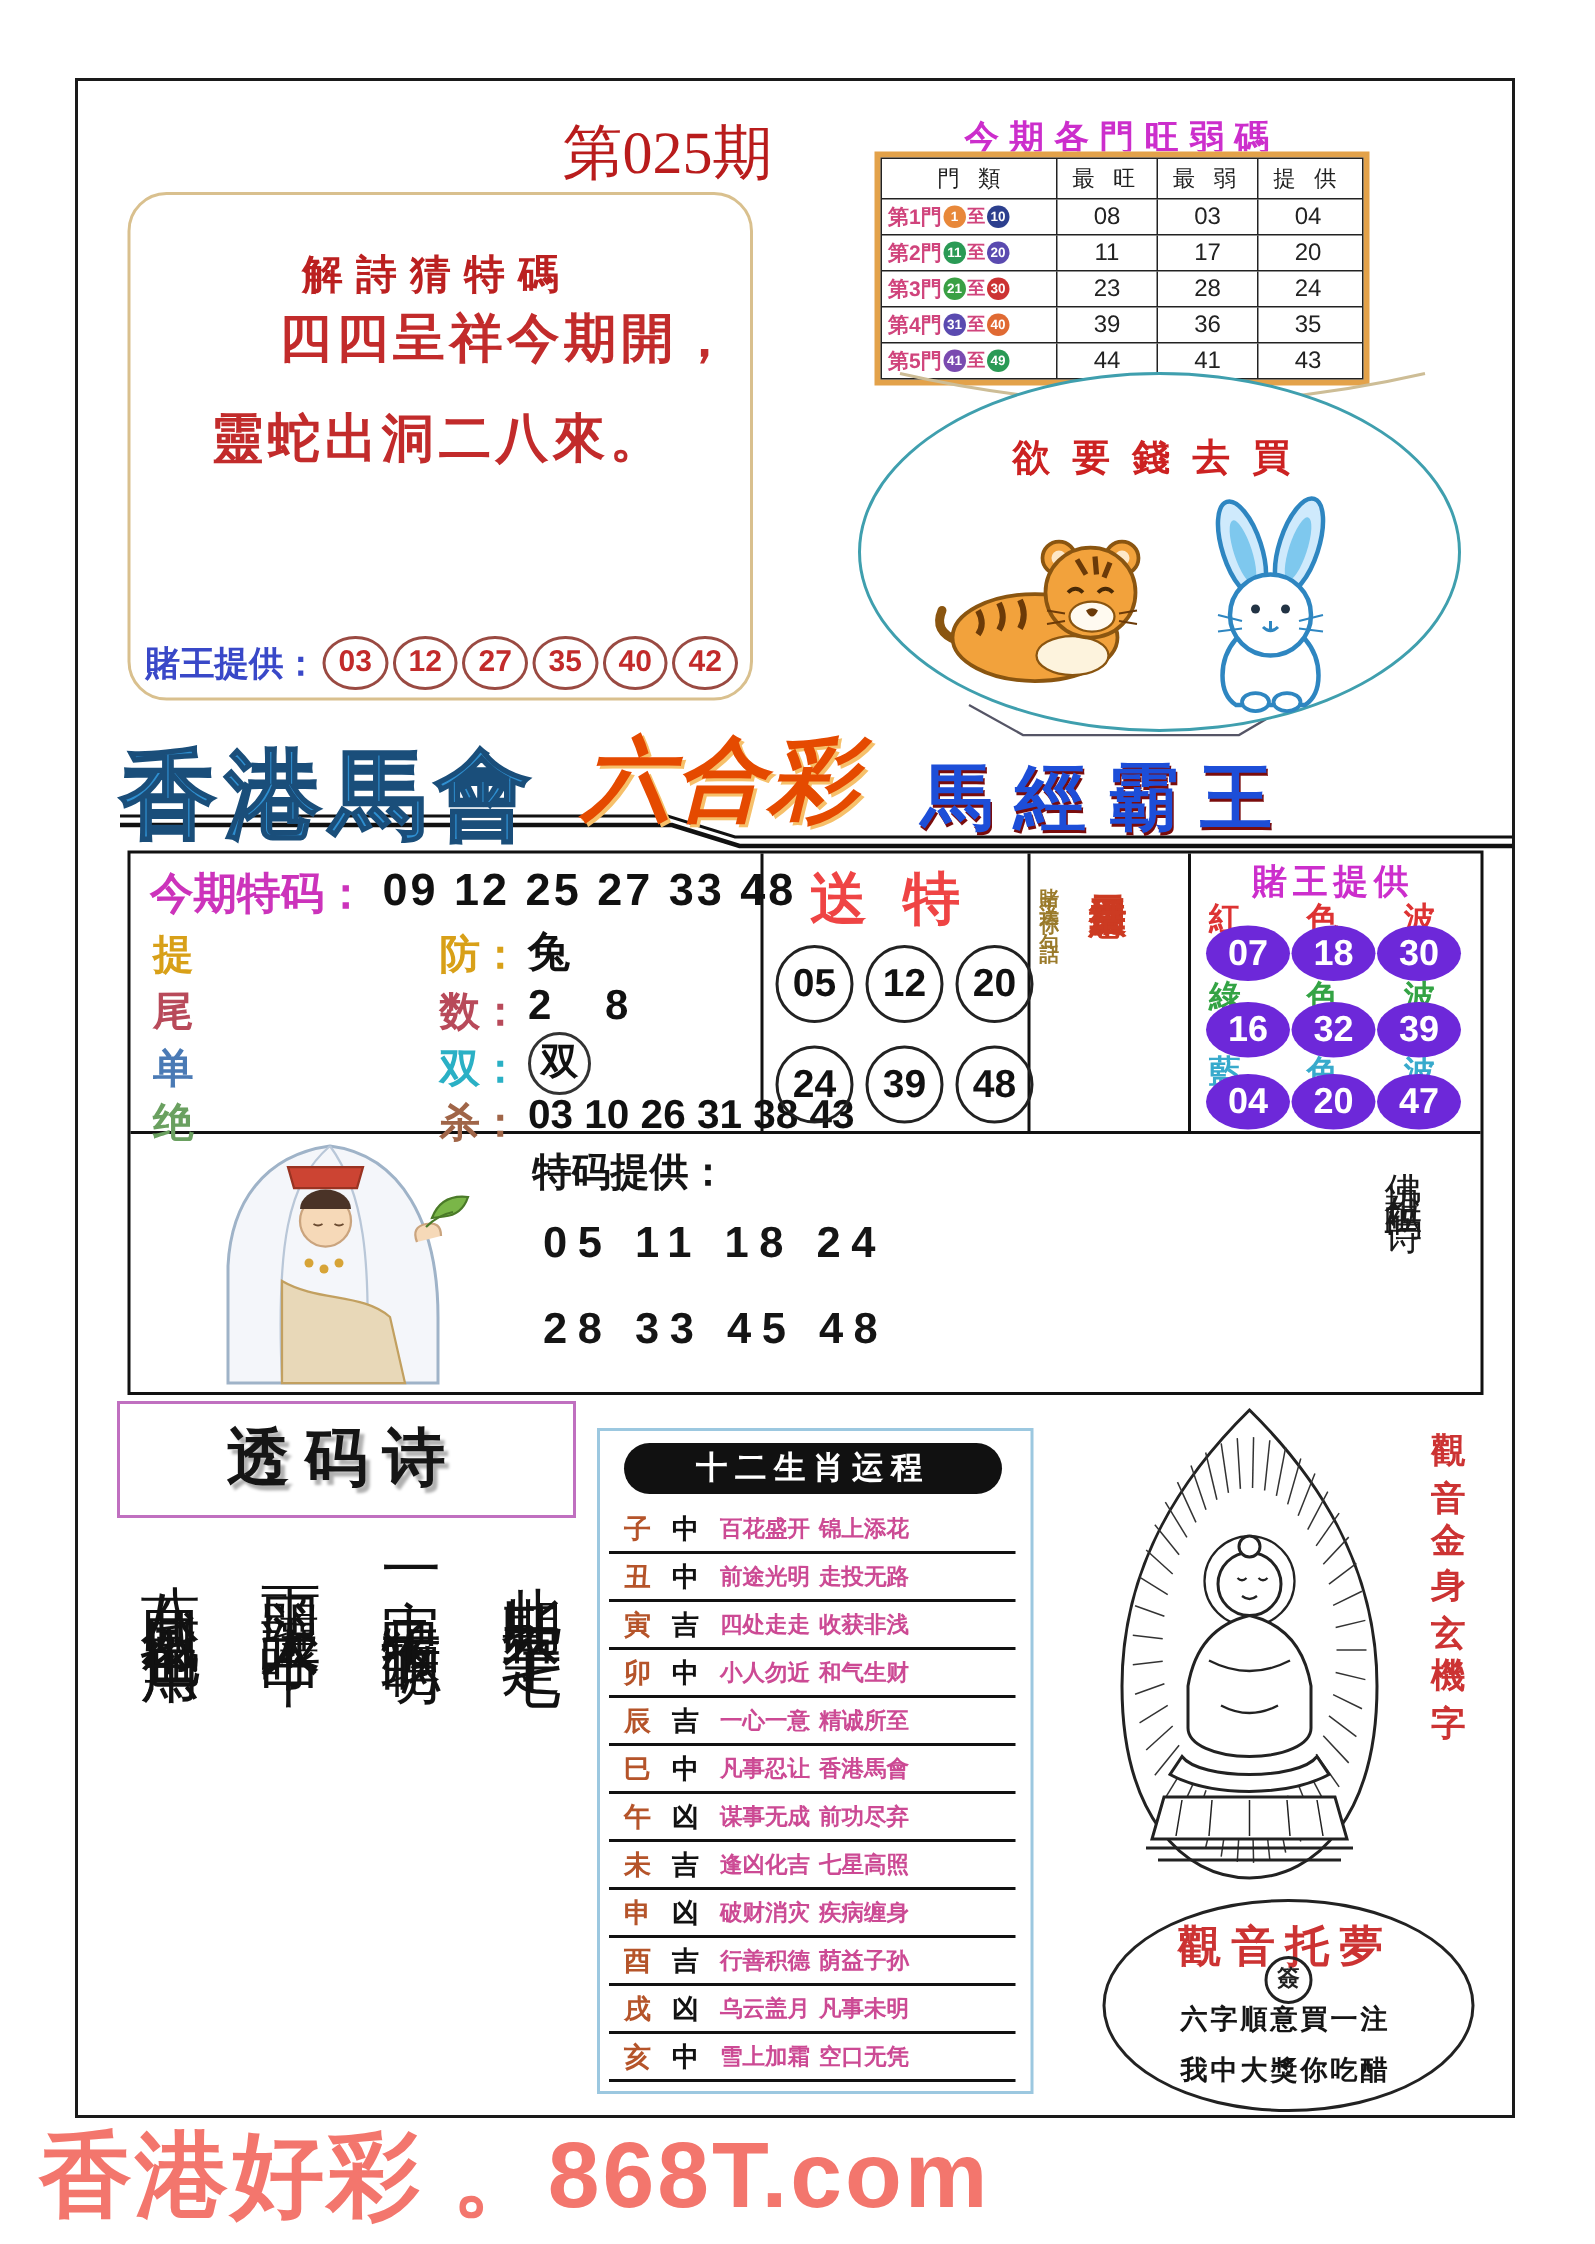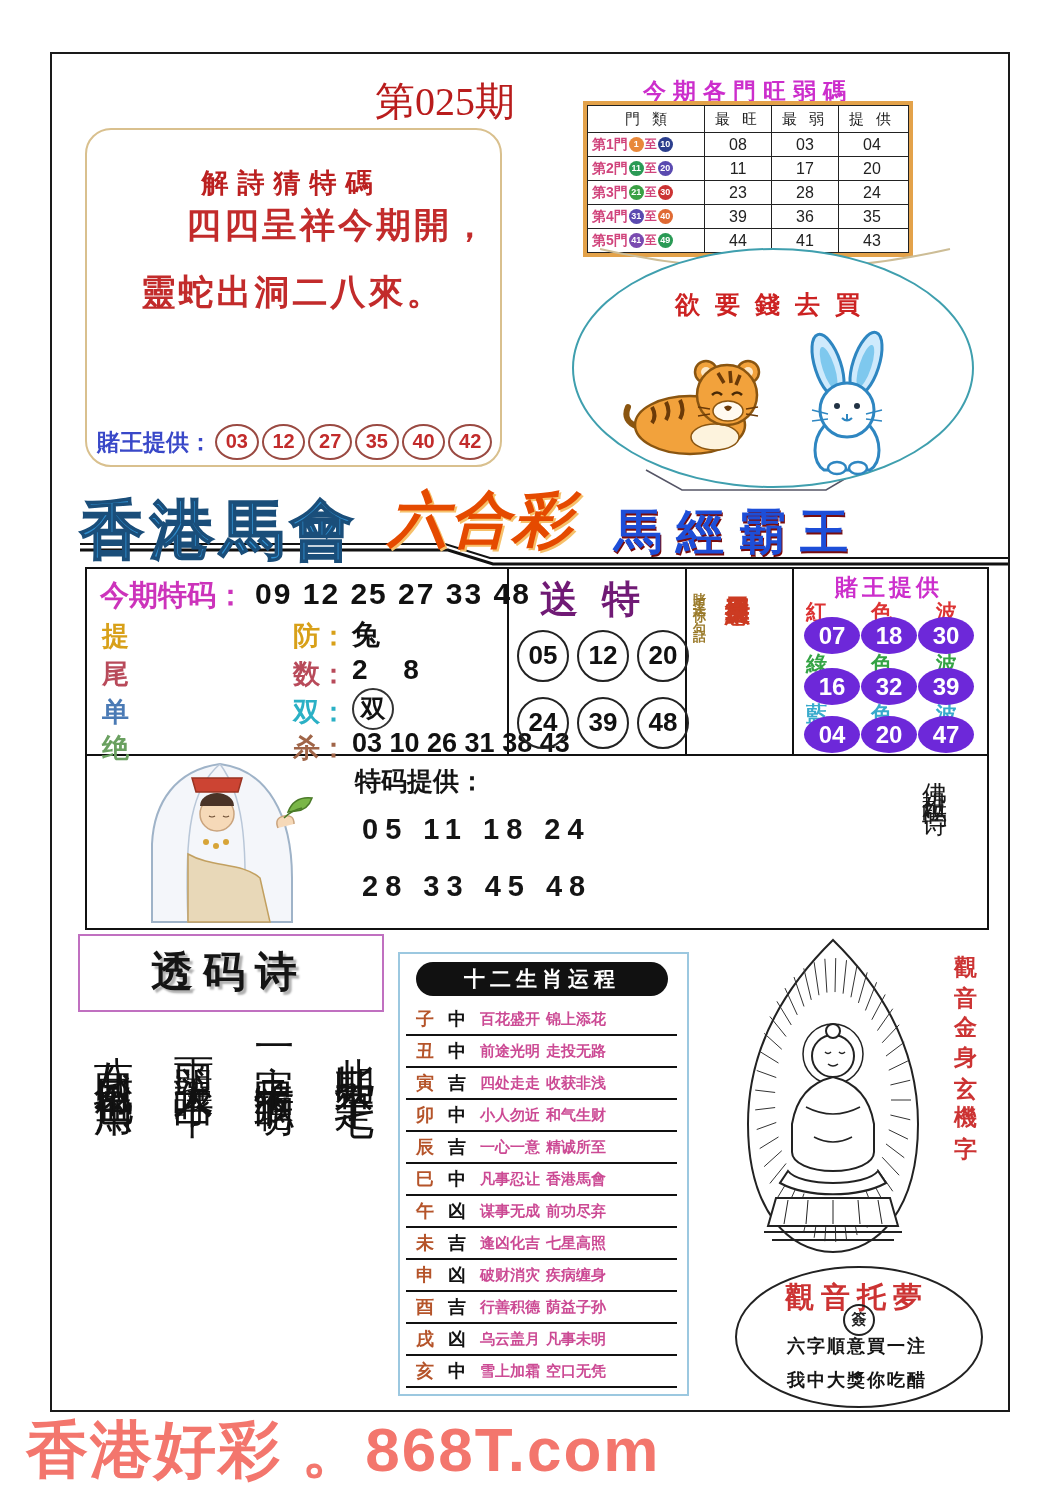--- a/index.html
+++ b/index.html
@@ -56,21 +56,21 @@
   .mid{left:85px;top:567px;width:900px;height:359px;border:2px solid #111;}
   .vdiv{position:absolute;top:0;width:2px;height:185px;background:#111;}
   .hdiv{position:absolute;left:0;top:185px;width:100%;height:2px;background:#111;}
   .sp-label{left:100px;top:576px;font-size:29px;font-weight:bold;color:#cc33bb;}
   .sp-nums{left:255px;top:577px;font-size:30px;font-weight:bold;color:#111;letter-spacing:2px;}
   .info-l1{position:absolute;left:102px;font-size:27px;font-weight:bold;}
   .info-l2{position:absolute;left:293px;font-size:27px;font-weight:bold;}
   .info-val{position:absolute;left:352px;font-size:28px;font-weight:bold;color:#111;}
   .circ-val{display:inline-block;width:38px;height:38px;border:2px solid #333;border-radius:50%;
             text-align:center;line-height:36px;font-size:25px;}
-  .songte-title{left:512px;top:574px;width:166px;text-align:center;color:#701a75;font-weight:bold;
+  .songte-title{left:512px;top:574px;width:166px;text-align:center;color:#ef4444;font-weight:bold;
                 font-size:38px;letter-spacing:24px;padding-left:14px;box-sizing:border-box;}
   .snum{position:absolute;width:48px;height:48px;border:2px solid #222;border-radius:50%;
         font-size:26px;font-weight:bold;color:#111;text-align:center;line-height:46px;}
   .advice-small{left:690px;top:582px;height:170px;writing-mode:vertical-rl;font-size:13px;
                 font-weight:bold;color:#9a7a2a;letter-spacing:6px;}
   .advice-large{left:722px;top:579px;height:172px;writing-mode:vertical-rl;font-size:25px;
                 font-weight:bold;color:#cc3b22;letter-spacing:0px;}
   .waves-title{left:798px;top:572px;width:182px;text-align:center;color:#cc2ecc;font-weight:bold;
                font-size:23px;letter-spacing:4px;}
   .wave-label{position:absolute;left:806px;width:172px;font-size:21px;font-weight:bold;

